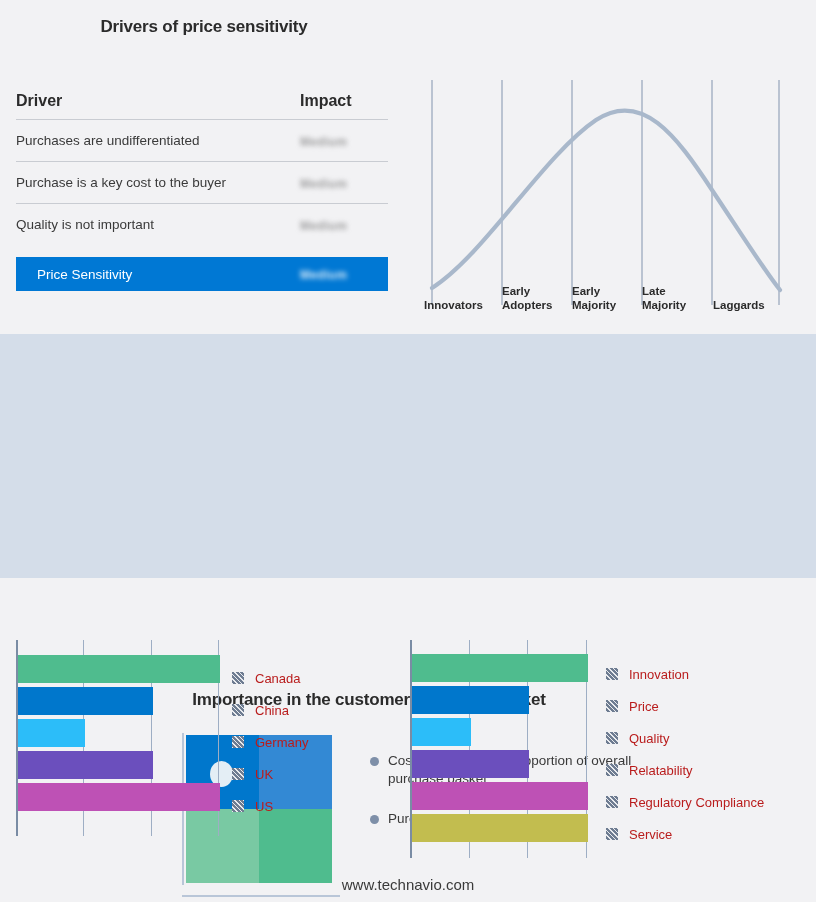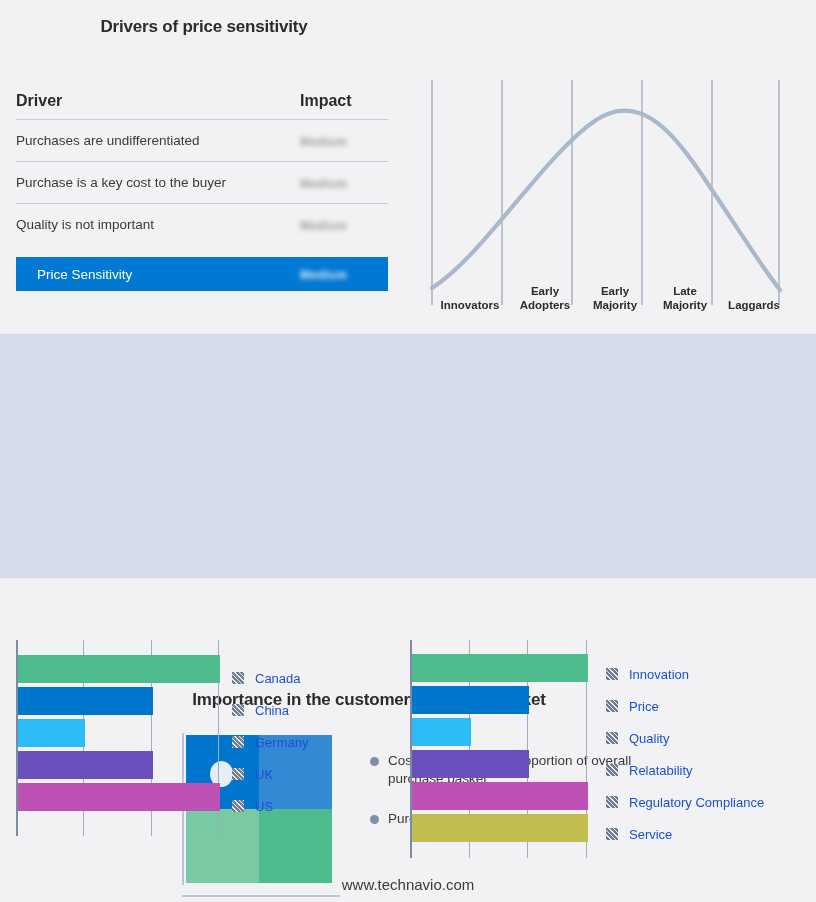--- a/index.html
+++ b/index.html
@@ -67,24 +67,23 @@
   #lifecycle-panel { position:absolute; left:408px; top:0; width:408px; height:334px; }
 
   #lifecycle-plot { position:absolute; left:16px; top:80px; width:376px; height:225px; }
   #lifecycle-plot svg { display:block; }
   .lc-labels { position:absolute; left:16px; top:272px; width:376px; height:40px; }
   .lc-label {
     position:absolute;
     font-size:11.5px;
     font-weight:bold;
     color:#2b2b2b;
-    text-align:center;
+    text-align:left;
     line-height:14px;
     bottom:0;
-    padding-left:8px;
   }
 
   
   #basket-panel { position:absolute; left:0; top:334px; width:816px; height:244px; }
   #basket-title { left:0; top:356px; width:738px; }
 
   #matrix {
     position:absolute; left:186px; top:401px;
     width:146px; height:148px;
     display:grid;
@@ -128,21 +127,21 @@
     width:12px; height:12px; flex:none; margin-right:11px;
     background:#6e7c91;
     background-image: repeating-linear-gradient(
       45deg,
       rgba(255,255,255,0.85) 0px,
       rgba(255,255,255,0.85) 1.2px,
       rgba(0,0,0,0) 1.2px,
       rgba(0,0,0,0) 3.2px
     );
   }
-  .bc-label { font-size:13px; color:#1d4ed8; white-space:nowrap; }
+  .bc-label { font-size:13px; color:#b91c1c; white-space:nowrap; }
 
   #footer {
     position:absolute; left:0; top:876px; width:816px;
     text-align:center; font-size:15px; color:#3a3a3a;
   }
 </style>
 </head>
 <body>
 
 <div class="band-top"></div>

